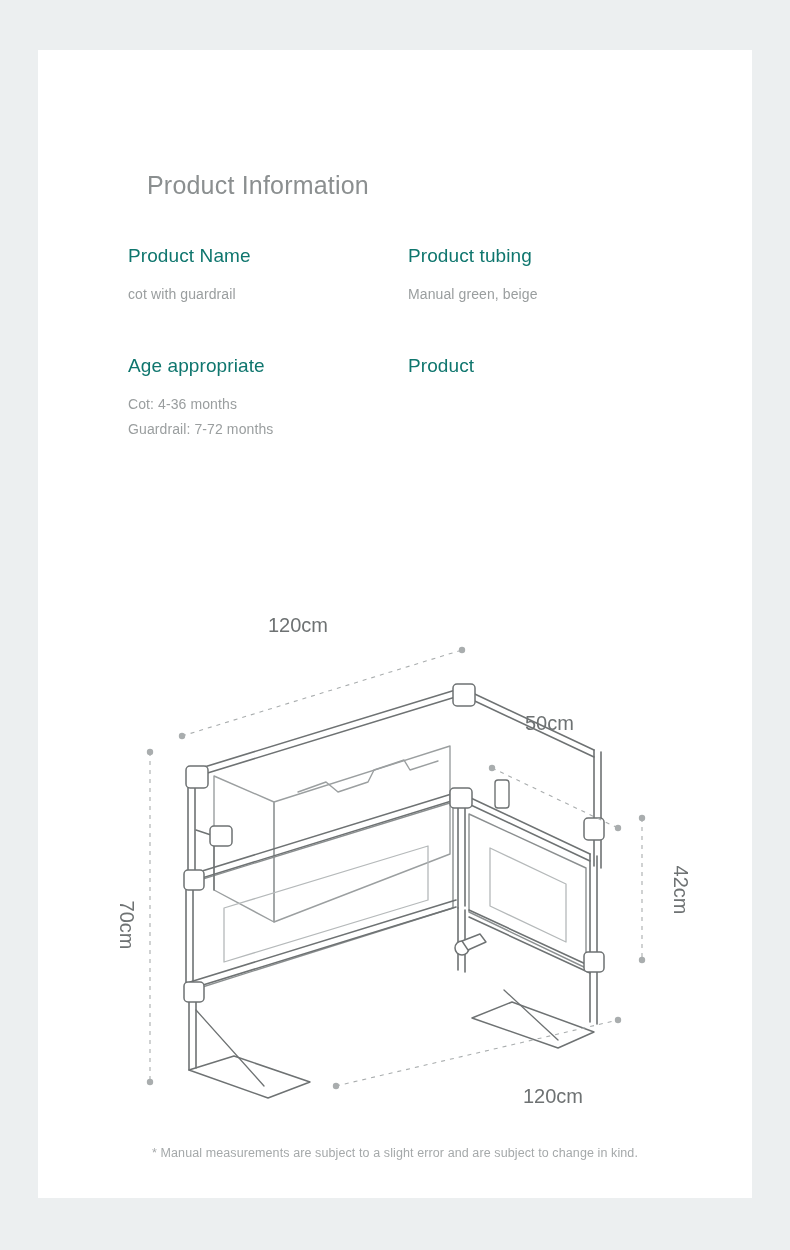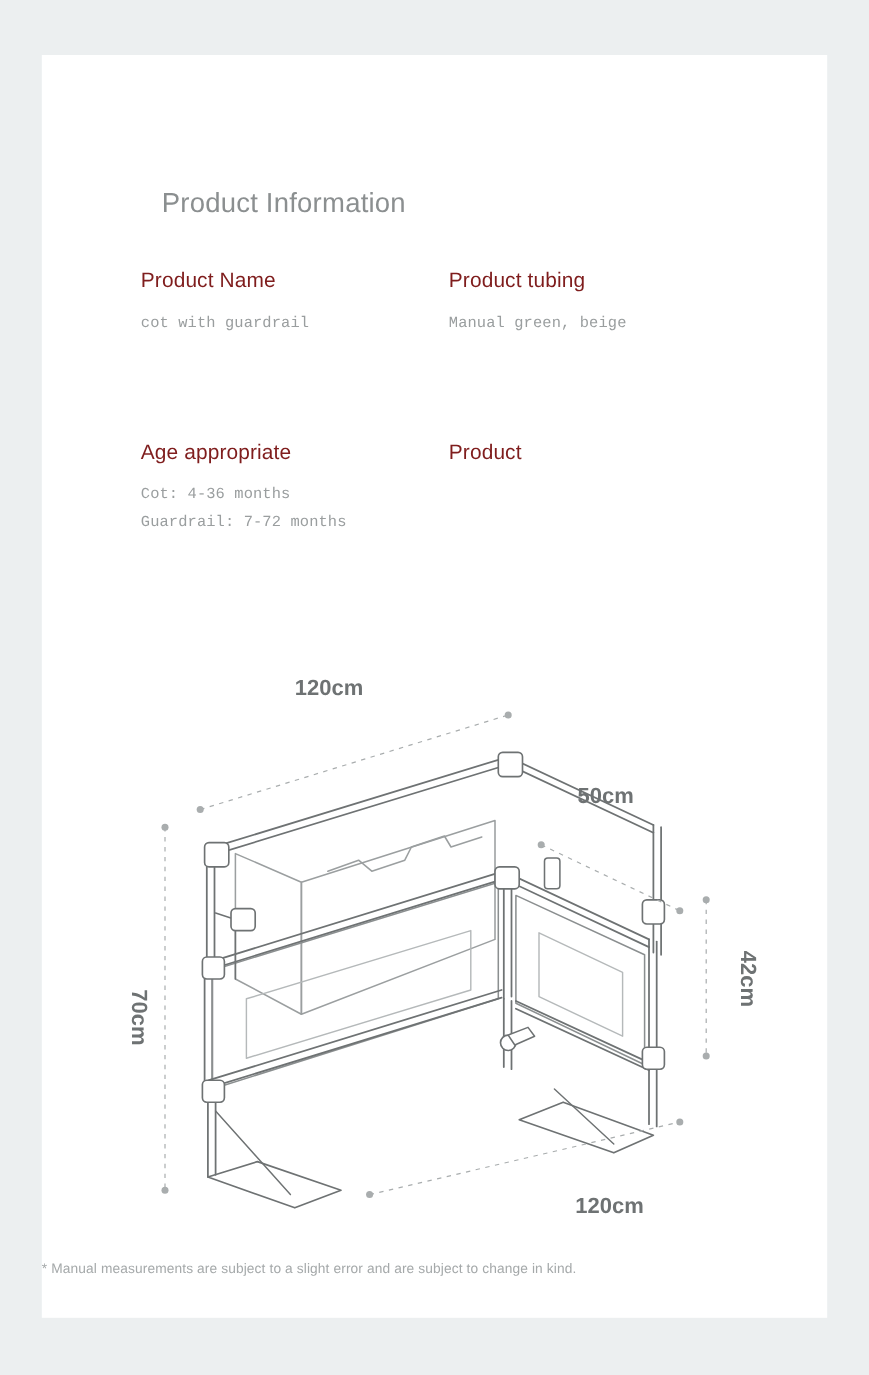--- a/index.html
+++ b/index.html
@@ -38,65 +38,64 @@
   .info-grid {
     position: absolute;
     left: 90px;
     top: 195px;
     width: 600px;
   }
   .info-row {
     display: flex;
   }
   .info-row.second {
-    margin-top: 96px;
+    margin-top: 50px;
   }
   .info-cell {
     width: 280px;
   }
   .info-cell.right {
     width: 320px;
   }
   .info-label {
     font-size: 19px;
-    color: #7f1d1d;
+    color: #0f766e;
     font-weight: 400;
     margin-bottom: 16px;
     letter-spacing: 0.1px;
   }
   .info-value {
     font-size: 14px;
     color: #9a9e9f;
     line-height: 1.6;
     letter-spacing: 0.1px;
-    font-family: Liberation Mono, monospace;
   }
   .info-value div {
     margin-bottom: 2px;
   }
 
   
   .diagram {
     position: absolute;
     left: 0;
     top: 520px;
     width: 714px;
     height: 560px;
-    font-weight: bold;
   }
   .diagram svg {
     display: block;
   }
 
   
   .footnote {
     position: absolute;
     left: 0;
     top: 1096px;
     width: 714px;
+    text-align: center;
     font-size: 12.5px;
     color: #a5a9aa;
     letter-spacing: 0.1px;
   }
 </style>
 </head>
 <body>
 
 <div class="page">
 

